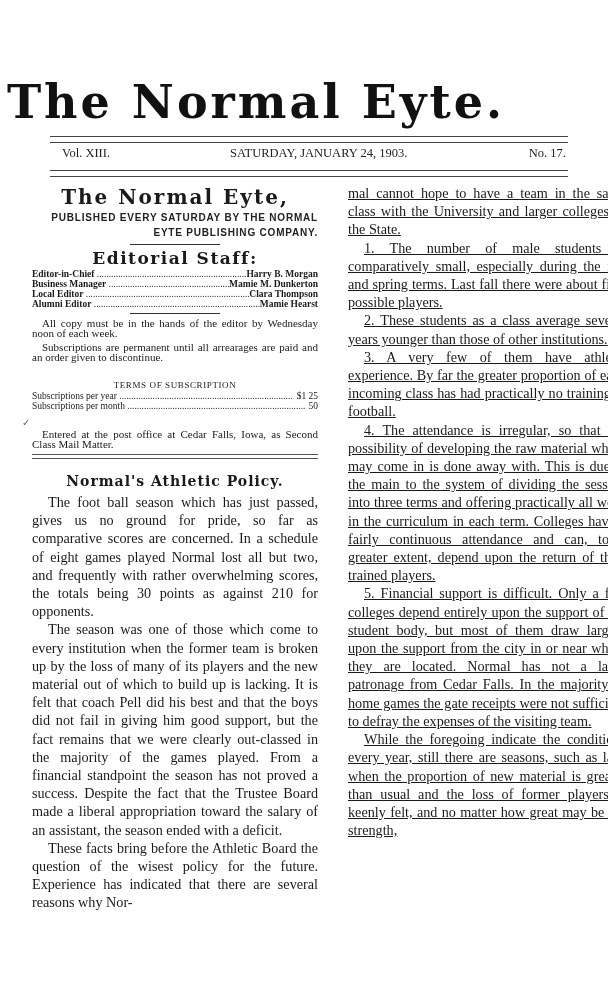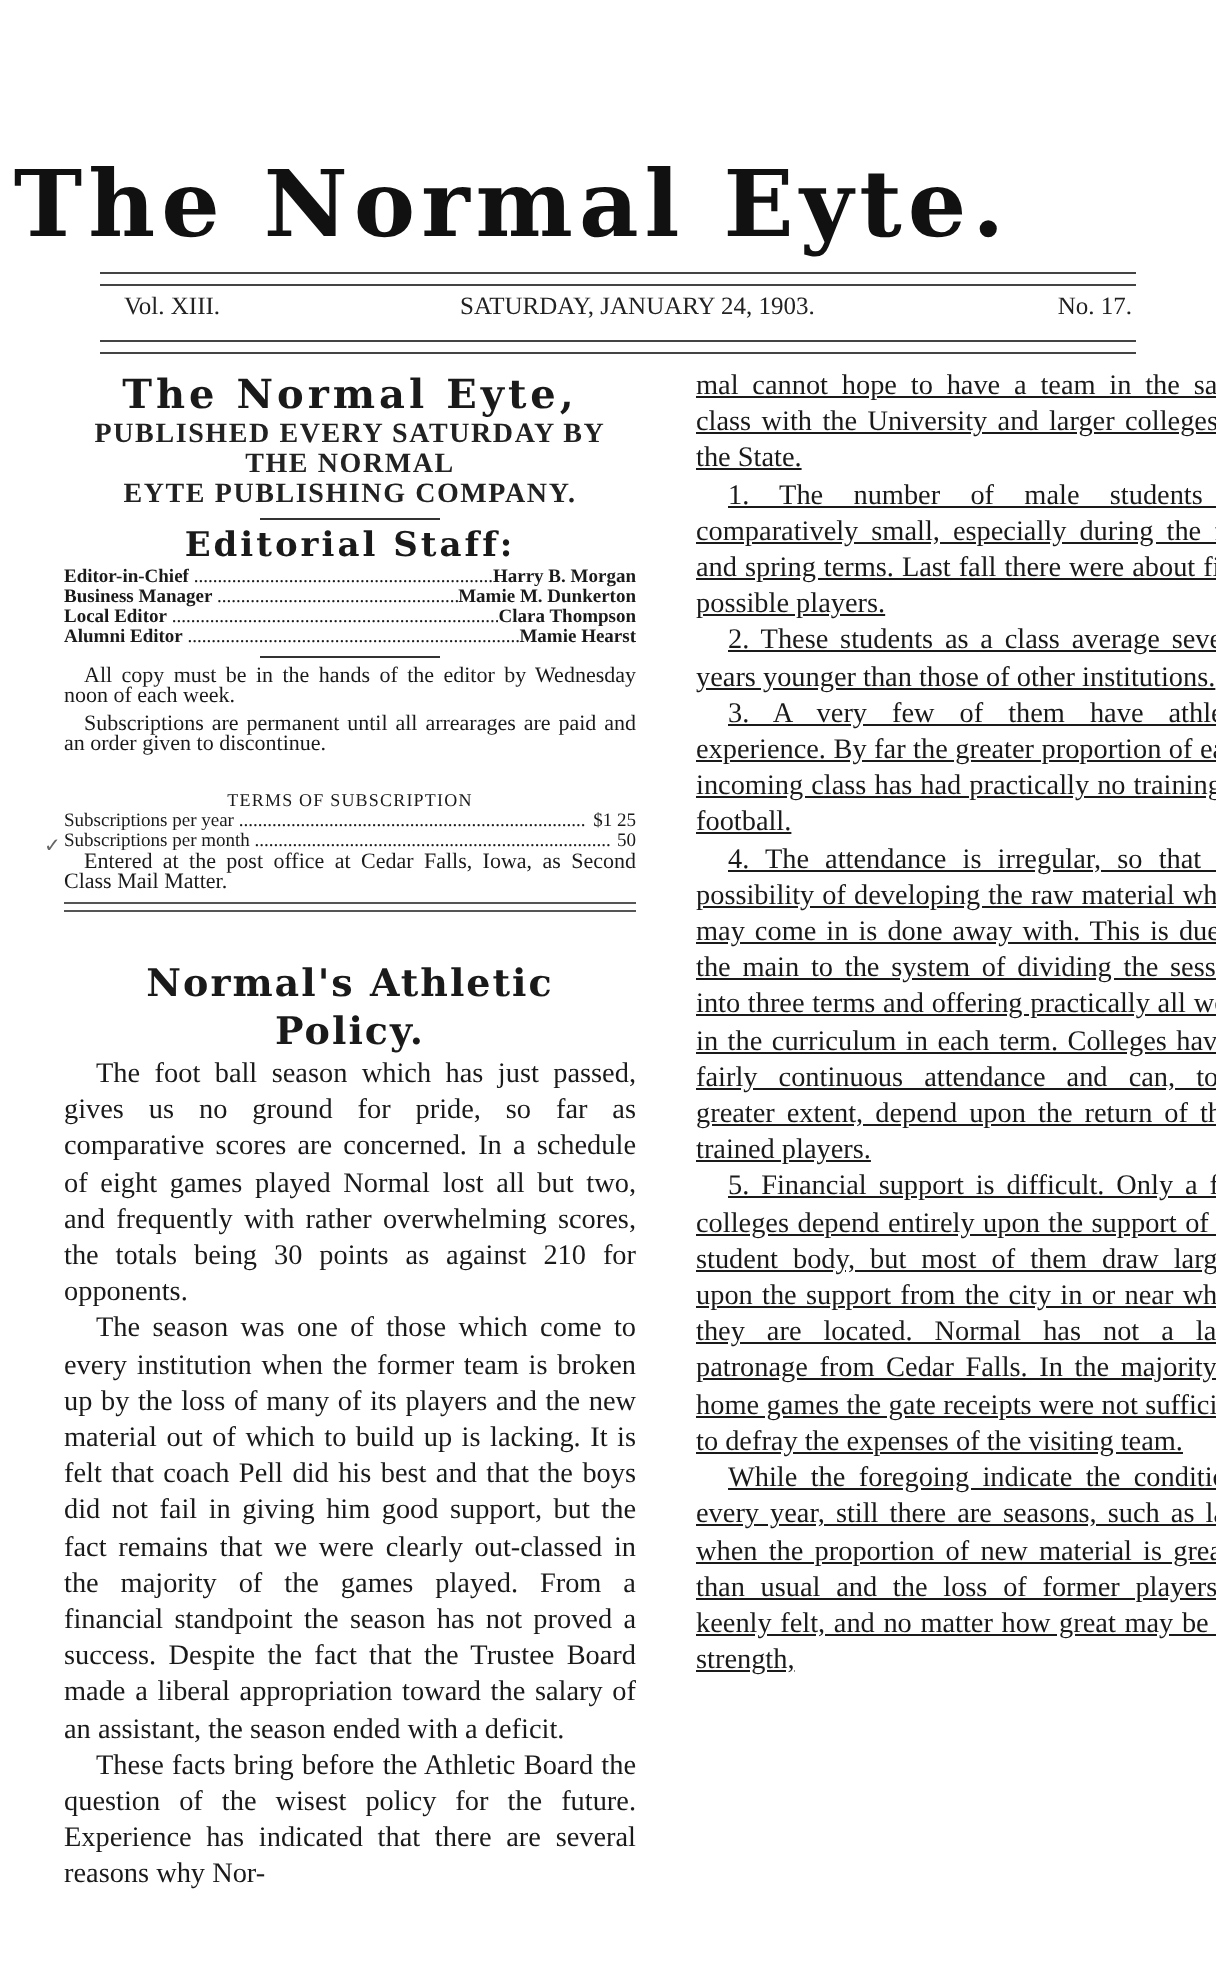--- a/index.html
+++ b/index.html
@@ -51,23 +51,23 @@
     }
     .box-title {
       text-align: center;
       font-family: "DejaVu Serif", serif;
       font-weight: bold;
       font-size: 20px;
       letter-spacing: 2px;
       line-height: 26px;
     }
     .pub-line {
-      text-align: center;
-      font-family: Liberation Serif, serif;
-      font-size: 14px;
+      text-align: right;
+      font-family: Liberation Sans, sans-serif;
+      font-size: 10px;
       letter-spacing: 0.8px;
       line-height: 15px;
       font-weight: bold;
       color: #222;
     }
     .short-rule {
       width: 90px; margin: 4px auto 2px auto;
       border-top: 1.5px solid #333;
     }
     .staff-title {
@@ -118,23 +118,23 @@
     .box-rule {
       margin-top: 5px;
       height: 3px;
       border-top: 1px solid #555;
       border-bottom: 1px solid #555;
     }
     .article-title {
       text-align: center;
       font-family: "DejaVu Serif", serif;
       font-weight: bold;
-      font-size: 19px;
+      font-size: 14px;
       letter-spacing: 1px;
-      margin-top: 24px;
+      margin-top: 10px;
       line-height: 24px;
     }
     .body-text {
       font-family: "Liberation Serif", serif;
       font-size: 14.2px;
       line-height: 18.2px;
       text-align: justify;
       color: #1a1a1a;
     }
     .body-text p { margin: 0; text-indent: 16px; }
@@ -194,21 +194,21 @@
 
     <div class="terms-head">TERMS OF SUBSCRIPTION</div>
     <div class="sub-row">
       <span class="lead">Subscriptions per year</span>
       <span class="price">$1 25</span>
     </div>
     <div class="sub-row">
       <span class="lead">Subscriptions per month</span>
       <span class="price">50</span>
     </div>
-    <div class="note" style="margin-top:0;">Entered at the post office at Cedar Falls, Iowa, as Second Class Mail Matter.</div>
+    <div class="note" style="margin-top:18px;">Entered at the post office at Cedar Falls, Iowa, as Second Class Mail Matter.</div>
     <div class="box-rule"></div>
   </div>
 
   <div class="article-title">Normal's Athletic Policy.</div>
 
   <div class="body-text">
     <p>The foot ball season which has just passed, gives us no ground for pride, so far as comparative scores are concerned. In a schedule of eight games played Normal lost all but two, and frequently with rather overwhelming scores, the totals being 30 points as against 210 for opponents.</p>
     <p>The season was one of those which come to every institution when the former team is broken up by the loss of many of its players and the new material out of which to build up is lacking. It is felt that coach Pell did his best and that the boys did not fail in giving him good support, but the fact remains that we were clearly out-classed in the majority of the games played. From a financial standpoint the season has not proved a success. Despite the fact that the Trustee Board made a liberal appropriation toward the salary of an assistant, the season ended with a deficit.</p>
     <p>These facts bring before the Athletic Board the question of the wisest policy for the future. Experience has indicated that there are several reasons why Nor-</p>
   </div>

